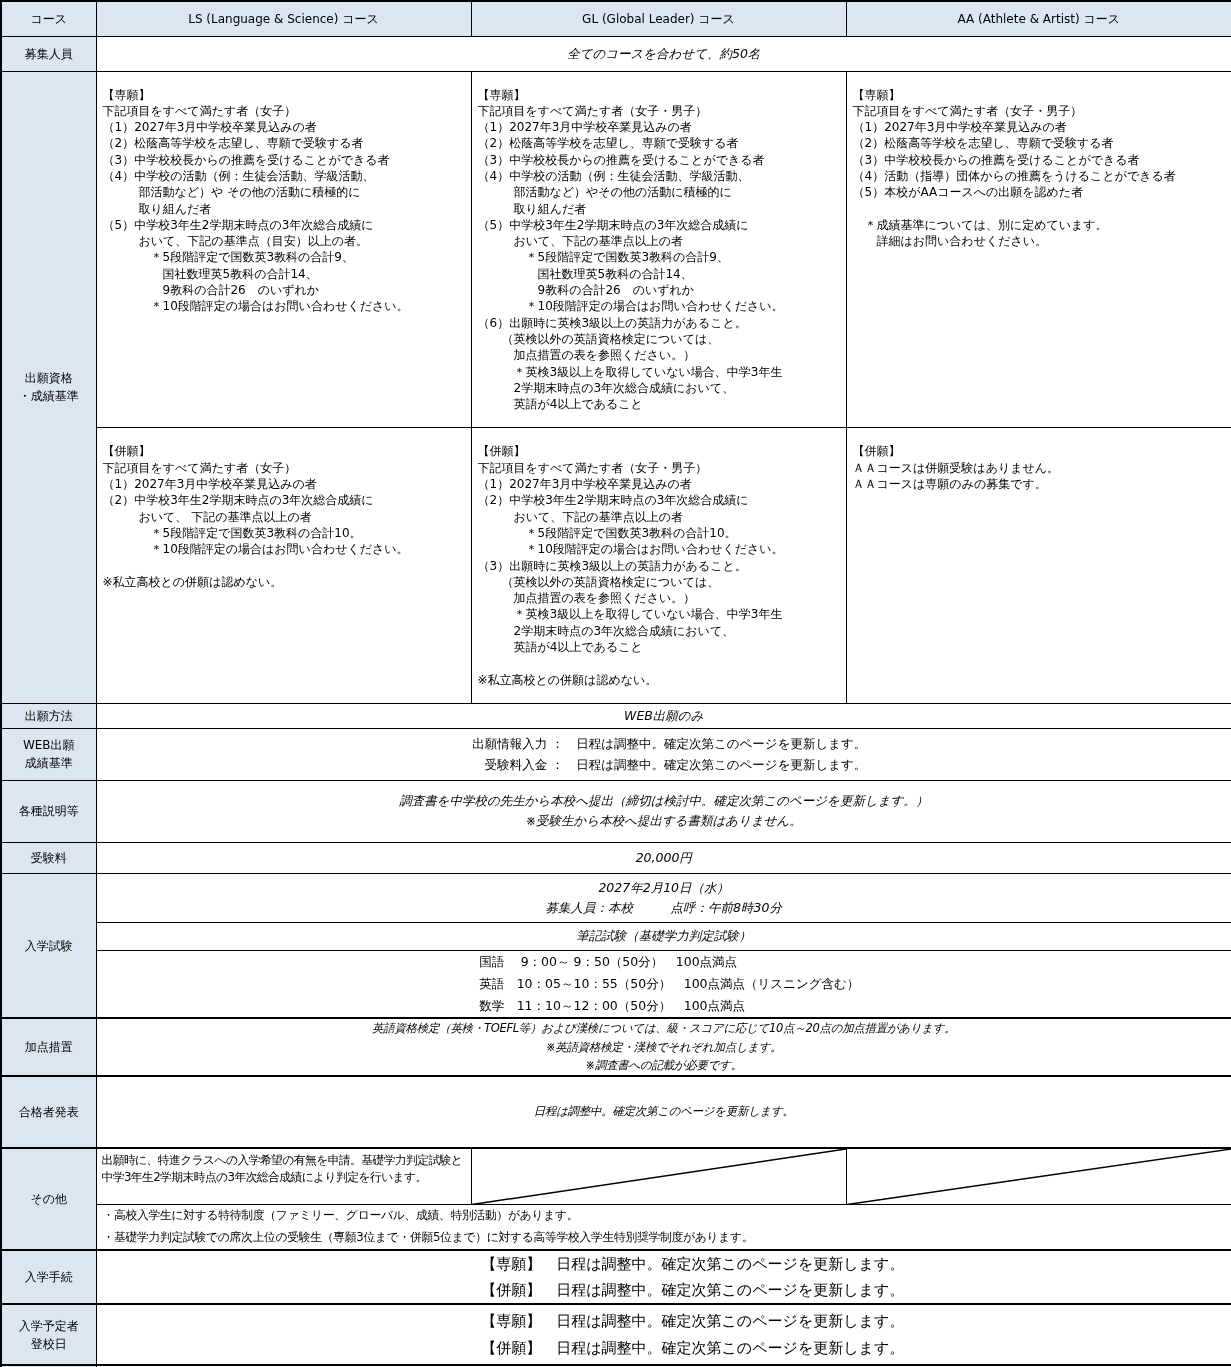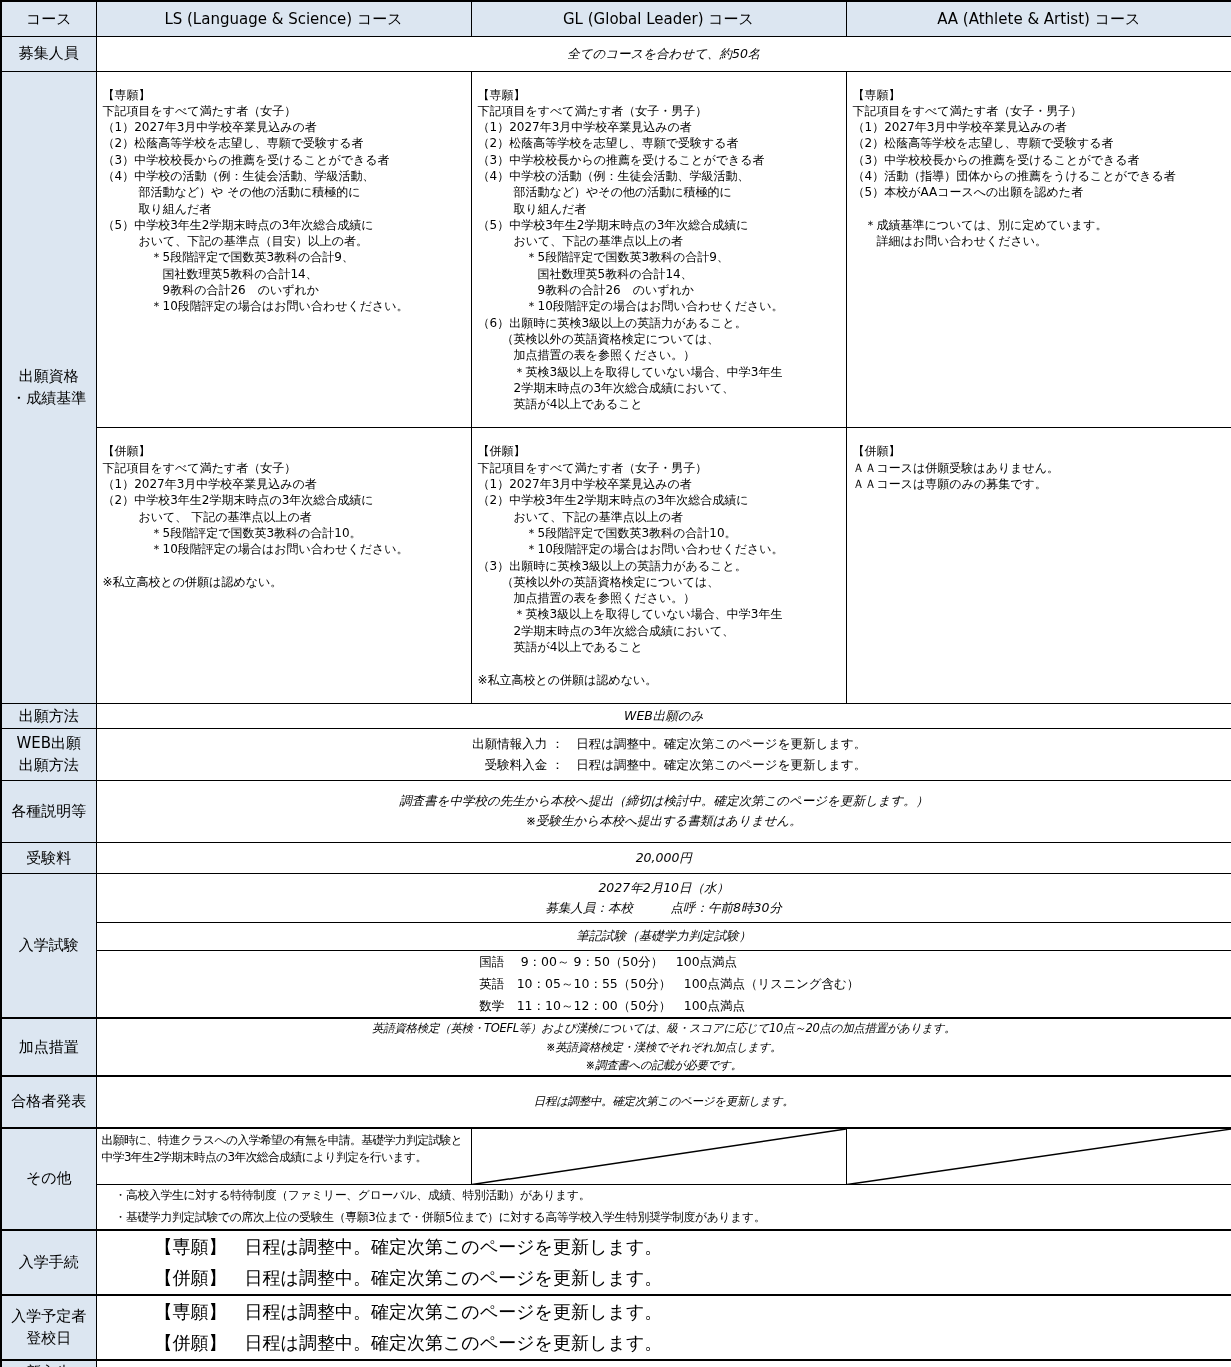--- a/index.html
+++ b/index.html
@@ -1,34 +1,34 @@
 <!DOCTYPE html>
 <html><head>
 <meta charset="utf-8">
 <style>
   html,body { margin:0; padding:0; background:#fff; }
   body { font-family:"DejaVu Sans","Liberation Sans",sans-serif; color:#000; }
   .page { width:1231px; height:1367px; background:#fff; }
   table.main { border-collapse:collapse; table-layout:fixed; width:1231px; border:2px solid #000; }
   td { border:1px solid #000; vertical-align:middle; overflow:hidden; padding:0; }
   
-  td.lab, td.head { background:#dce6f1; text-align:center; font-size:15px; line-height:1.5; white-space:pre-line; }
+  td.lab, td.head { background:#dce6f1; text-align:center; font-size:12px; line-height:1.5; white-space:pre-line; }
   
   td.txt { vertical-align:top; text-align:left; font-size:12px; line-height:16.3px; white-space:pre-wrap; padding:15px 6px; }
   
   td.c { text-align:center; font-size:12.5px; line-height:1.6; white-space:pre-line;font-style:italic; }
   
   td.cb { text-align:center;padding-left:11px; }
   td.cb .blk { display:inline-block; text-align:left; white-space:pre; font-size:12.5px; line-height:1.75; }
   
-  td.indent { text-align:left; padding-left:58px; white-space:pre-line; font-size:18px; line-height:1.75; }
+  td.indent { text-align:center; padding-left:58px; white-space:pre-line; font-size:15px; line-height:1.75; }
   
   td.narrow, .narrow .blk { font-size:11.5px; letter-spacing:-0.3px; }
   td.note { vertical-align:top; text-align:left; font-size:11.8px; line-height:1.5; letter-spacing:-0.6px; padding:3px 5px 0 5px; white-space:normal; }
-  td.bullets { text-align:left; font-size:11.8px; letter-spacing:-0.3px; line-height:1.85; white-space:pre-line; padding-left:18px; }
+  td.bullets { text-align:left; font-size:11.8px; letter-spacing:-0.3px; line-height:1.85; white-space:pre-line; padding-left:6px; }
   
   td.diag { position:relative; padding:0; }
   td.diag svg { position:absolute; left:0; top:0; width:100%; height:100%; display:block; }
   
   tr.thick td { border-top-width:2px; }
 </style>
 </head>
 <body>
 
 <div class="page">
@@ -132,21 +132,21 @@
 ＡＡコースは専願のみの募集です。</td>
     </tr>
 
     <tr style="height:25px">
       <td class="lab">出願方法</td>
       <td class="c" colspan="3">WEB出願のみ</td>
     </tr>
 
     <tr style="height:52px">
       <td class="lab">WEB出願
-出願方法</td>
+成績基準</td>
       <td class="cb" colspan="3">
         <span class="blk">出願情報入力 ：　日程は調整中。確定次第このページを更新します。
 　受験料入金 ：　日程は調整中。確定次第このページを更新します。</span>
       </td>
     </tr>
 
     <tr style="height:62px">
       <td class="lab">各種説明等</td>
       <td class="c" colspan="3">調査書を中学校の先生から本校へ提出（締切は検討中。確定次第このページを更新します。）
 ※受験生から本校へ提出する書類はありません。</td>
@@ -173,21 +173,21 @@
       </td>
     </tr>
 
     <tr style="height:50px" class="thick">
       <td class="lab">加点措置</td>
       <td class="c narrow" colspan="3">英語資格検定（英検・TOEFL等）および漢検については、級・スコアに応じて10点～20点の加点措置があります。
 ※英語資格検定・漢検でそれぞれ加点します。
 ※調査書への記載が必要です。</td>
     </tr>
 
-    <tr style="height:52px" class="thick">
+    <tr style="height:72px" class="thick">
       <td class="lab">合格者発表</td>
       <td class="c narrow" colspan="3">日程は調整中。確定次第このページを更新します。</td>
     </tr>
 
     <tr style="height:57px" class="thick">
       <td class="lab" rowspan="2">その他</td>
       <td class="note">出願時に、特進クラスへの入学希望の有無を申請。基礎学力判定試験と中学3年生2学期末時点の3年次総合成績により判定を行います。</td>
       <td class="diag">
         <svg viewBox="0 0 100 100" preserveAspectRatio="none">
           <line x1="0" y1="100" x2="100" y2="0" stroke="#000" stroke-width="1.5" vector-effect="non-scaling-stroke"></line>

